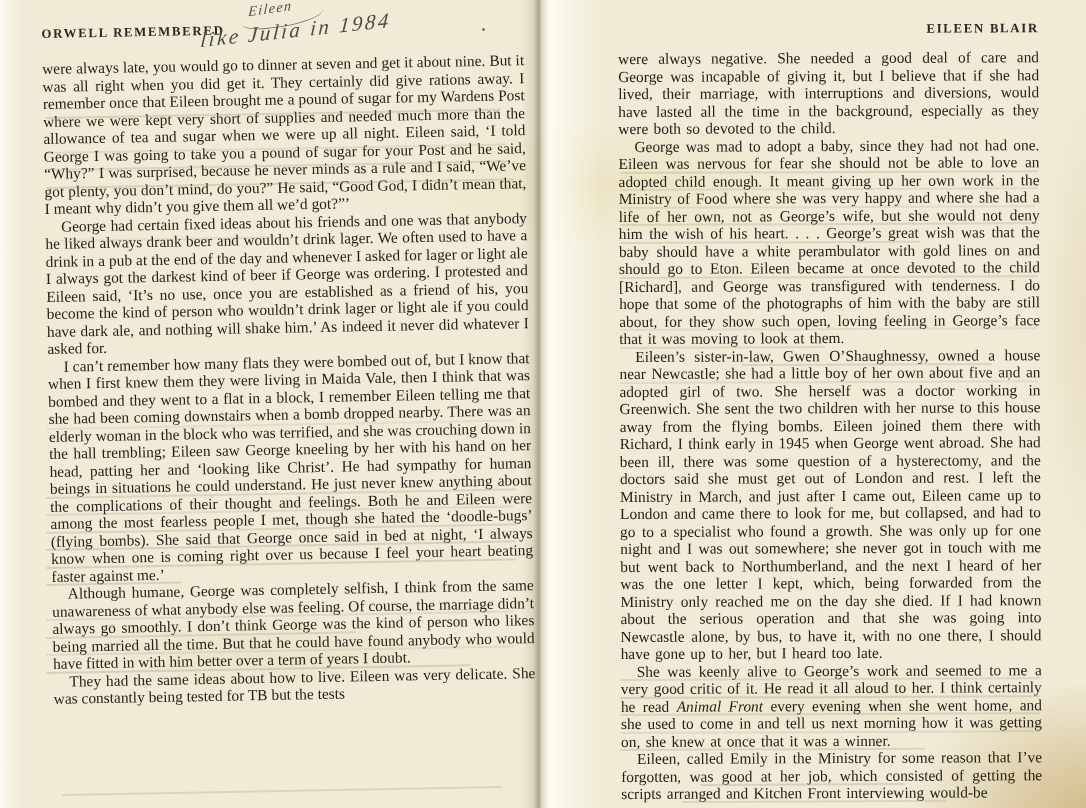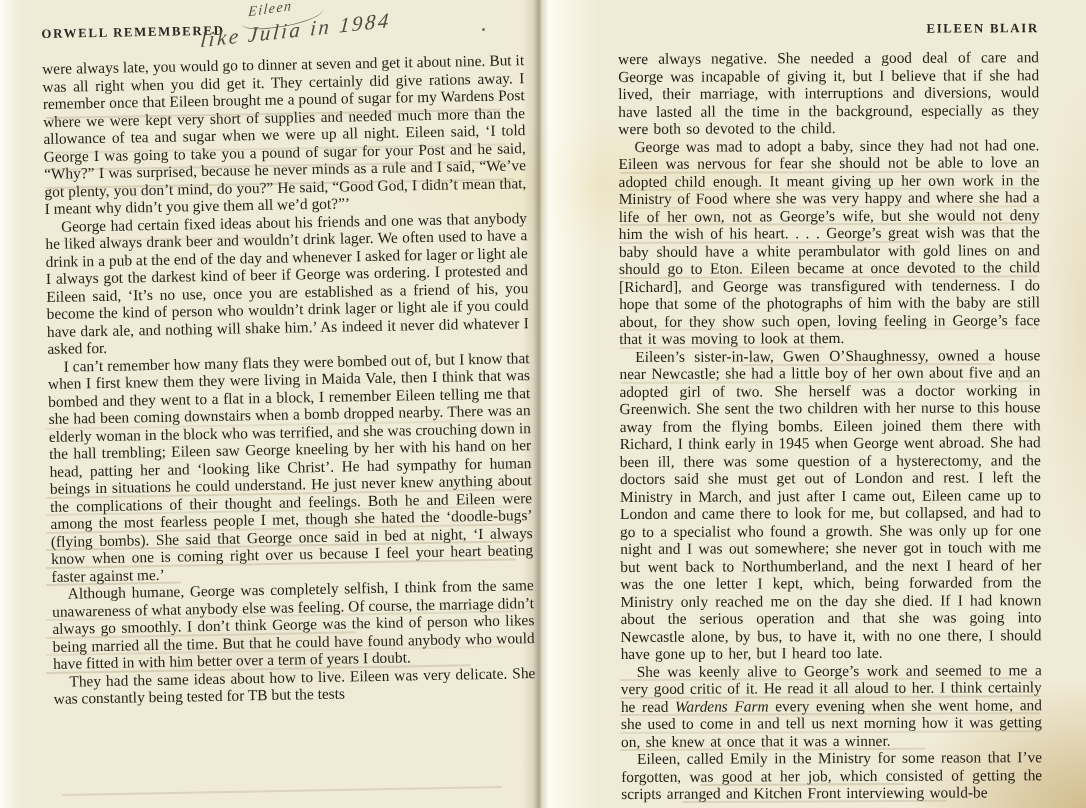--- a/index.html
+++ b/index.html
@@ -59,21 +59,21 @@
     <p class="ind">I can’t remember how many flats they were bombed out of, but I know that when I first knew them they were living in Maida Vale, then I think that was bombed and they went to a flat in a block, I remember Eileen telling me that she had been coming downstairs when a bomb dropped nearby. There was an elderly woman in the block who was terrified, and she was crouching down in the hall trembling; Eileen saw George kneeling by her with his hand on her head, patting her and ‘looking like Christ’. He had sympathy for human beings in situations he could understand. He just never knew anything about the complications of their thought and feelings. Both he and Eileen were among the most fearless people I met, though she hated the ‘doodle-bugs’ (flying bombs). She said that George once said in bed at night, ‘I always know when one is coming right over us because I feel your heart beating faster against me.’</p>
     <p class="ind">Although humane, George was completely selfish, I think from the same unawareness of what anybody else was feeling. Of course, the marriage didn’t always go smoothly. I don’t think George was the kind of person who likes being married all the time. But that he could have found anybody who would have fitted in with him better over a term of years I doubt.</p>
     <p class="ind">They had the same ideas about how to live. Eileen was very delicate. She was constantly being tested for TB but the tests</p>
   </div>
 
   <div class="page page-right">
     <div class="runhead runhead-right">EILEEN BLAIR</div>
     <p>were always negative. She needed a good deal of care and George was incapable of giving it, but I believe that if she had lived, their marriage, with interruptions and diversions, would have lasted all the time in the background, especially as they were both so devoted to the child.</p>
     <p class="ind">George was mad to adopt a baby, since they had not had one. Eileen was nervous for fear she should not be able to love an adopted child enough. It meant giving up her own work in the Ministry of Food where she was very happy and where she had a life of her own, not as George’s wife, but she would not deny him the wish of his heart. . . . George’s great wish was that the baby should have a white perambulator with gold lines on and should go to Eton. Eileen became at once devoted to the child [Richard], and George was transfigured with tenderness. I do hope that some of the photographs of him with the baby are still about, for they show such open, loving feeling in George’s face that it was moving to look at them.</p>
     <p class="ind">Eileen’s sister-in-law, Gwen O’Shaughnessy, owned a house near Newcastle; she had a little boy of her own about five and an adopted girl of two. She herself was a doctor working in Greenwich. She sent the two children with her nurse to this house away from the flying bombs. Eileen joined them there with Richard, I think early in 1945 when George went abroad. She had been ill, there was some question of a hysterectomy, and the doctors said she must get out of London and rest. I left the Ministry in March, and just after I came out, Eileen came up to London and came there to look for me, but collapsed, and had to go to a specialist who found a growth. She was only up for one night and I was out somewhere; she never got in touch with me but went back to Northumberland, and the next I heard of her was the one letter I kept, which, being forwarded from the Ministry only reached me on the day she died. If I had known about the serious operation and that she was going into Newcastle alone, by bus, to have it, with no one there, I should have gone up to her, but I heard too late.</p>
-    <p class="ind"><span>She was keenly alive to George’s work and seemed to me a very good critic of it. He read it all aloud to her. I think certainly he read </span><span class="italic">Wardens Farm</span><span> every evening when she went home, and she used to come in and tell us next morning how it was getting on, she knew at once that it was a winner.</span></p>
+    <p class="ind"><span>She was keenly alive to George’s work and seemed to me a very good critic of it. He read it all aloud to her. I think certainly he read </span><span class="italic">Animal Front</span><span> every evening when she went home, and she used to come in and tell us next morning how it was getting on, she knew at once that it was a winner.</span></p>
     <p class="ind">Eileen, called Emily in the Ministry for some reason that I’ve forgotten, was good at her job, which consisted of getting the scripts arranged and Kitchen Front interviewing would-be</p>
   </div>
 
   <div class="hw hw-word">Eileen</div>
   <div class="hw-flourish"></div>
   <div class="hw hw-main">like Julia in 1984</div>
 
   <div class="ul" style="left:46px;top:117px;width:455px;opacity:.5;transform:rotate(-1.05deg)"></div>
   <div class="ul" style="left:46px;top:152px;width:460px;opacity:.35;transform:rotate(-1.05deg)"></div>
   <div class="ul" style="left:46px;top:169px;width:462px;opacity:.45;transform:rotate(-1.05deg)"></div>

